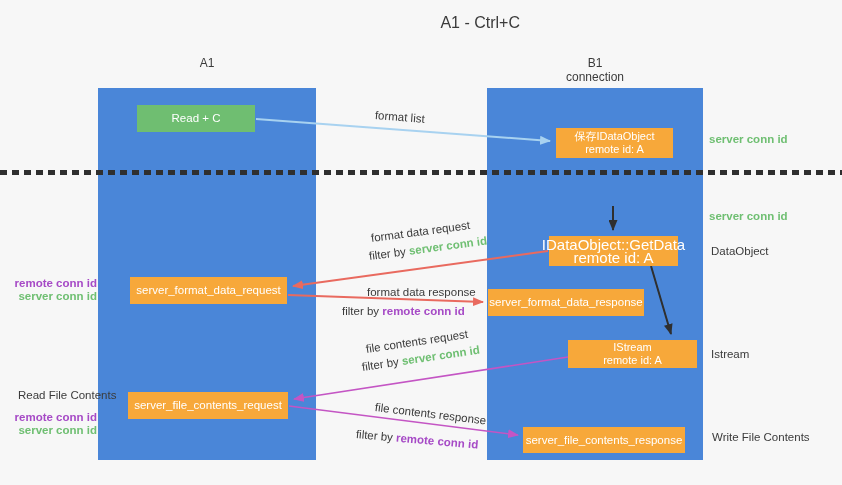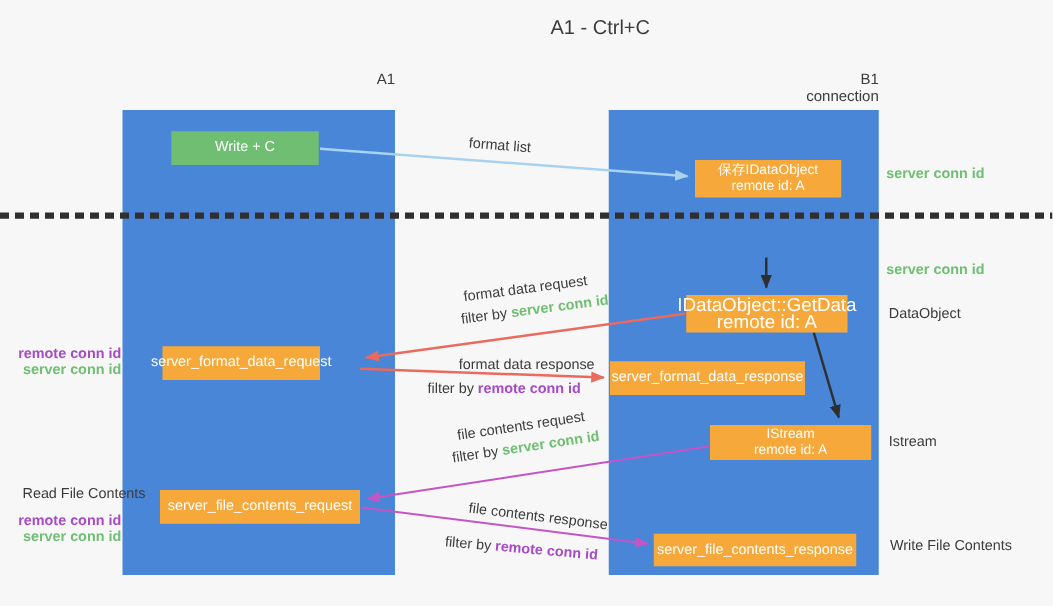--- a/index.html
+++ b/index.html
@@ -14,21 +14,21 @@
   .title-block {
     position:absolute; left:300px; top:12px; width:220px;
     text-align:right; font-size:16px; line-height:21px; color:var(--text-dark);
   }
 
   .lane { position:absolute; top:88px; height:372px; background:var(--lane-blue); }
   #lane-a1 { left:98px;  width:218px; }
   #lane-b1 { left:487px; width:216px; }
 
   .lane-header {
-    position:absolute; top:56px; text-align:right;
+    position:absolute; top:56px; text-align:center;
     font-size:12px; line-height:14px; color:var(--text-dark);
   }
   #lane-a1-header { left:98px;  width:218px; }
   #lane-b1-header { left:487px; width:216px; }
 
   .box {
     position:absolute; display:flex; flex-direction:column;
     align-items:center; justify-content:center;
     color:var(--box-text); font-size:11.5px; line-height:13px;
     text-align:center; white-space:nowrap;
@@ -103,35 +103,35 @@
     <line class="stroke-blue" x1="256" y1="119" x2="550" y2="141" stroke-width="2" marker-end="url(#head-blue)"></line>
     <line class="stroke-black" x1="613" y1="206" x2="613" y2="230" stroke-width="2" marker-end="url(#head-black)"></line>
     <line class="stroke-red" x1="548" y1="251" x2="293" y2="286" stroke-width="2" marker-end="url(#head-red)"></line>
     <line class="stroke-red" x1="288" y1="295" x2="483" y2="302" stroke-width="2" marker-end="url(#head-red)"></line>
     <line class="stroke-black" x1="651" y1="266" x2="671" y2="334" stroke-width="2" marker-end="url(#head-black)"></line>
     <line class="stroke-magenta" x1="568" y1="357" x2="294" y2="399" stroke-width="1.6" marker-end="url(#head-magenta)"></line>
     <line class="stroke-magenta" x1="289" y1="406" x2="518" y2="435" stroke-width="1.6" marker-end="url(#head-magenta)"></line>
   </svg>
 
   <div class="box green" style="left:137px;top:105px;width:118px;height:27px;">
-    <span>Write + C</span>
+    <span>Read + C</span>
   </div>
 
   <div class="box orange" style="left:556px;top:128px;width:117px;height:30px;font-size:11px;">
     <span>保存IDataObject</span>
     <span>remote id: A</span>
   </div>
 
 
   <div class="box orange" style="left:549px;top:236px;width:129px;height:30px;font-size:15px;">
     <span>IDataObject::GetData</span>
     <span>remote id: A</span>
   </div>
 
-  <div class="box orange" style="left:130px;top:277px;width:126px;height:27px;">
+  <div class="box orange" style="left:130px;top:277px;width:157px;height:27px;">
     <span>server_format_data_request</span>
   </div>
 
   <div class="box orange" style="left:488px;top:289px;width:156px;height:27px;">
     <span>server_format_data_response</span>
   </div>
 
   <div class="box orange" style="left:568px;top:340px;width:129px;height:28px;font-size:11px;">
     <span>IStream</span>
     <span>remote id: A</span>

